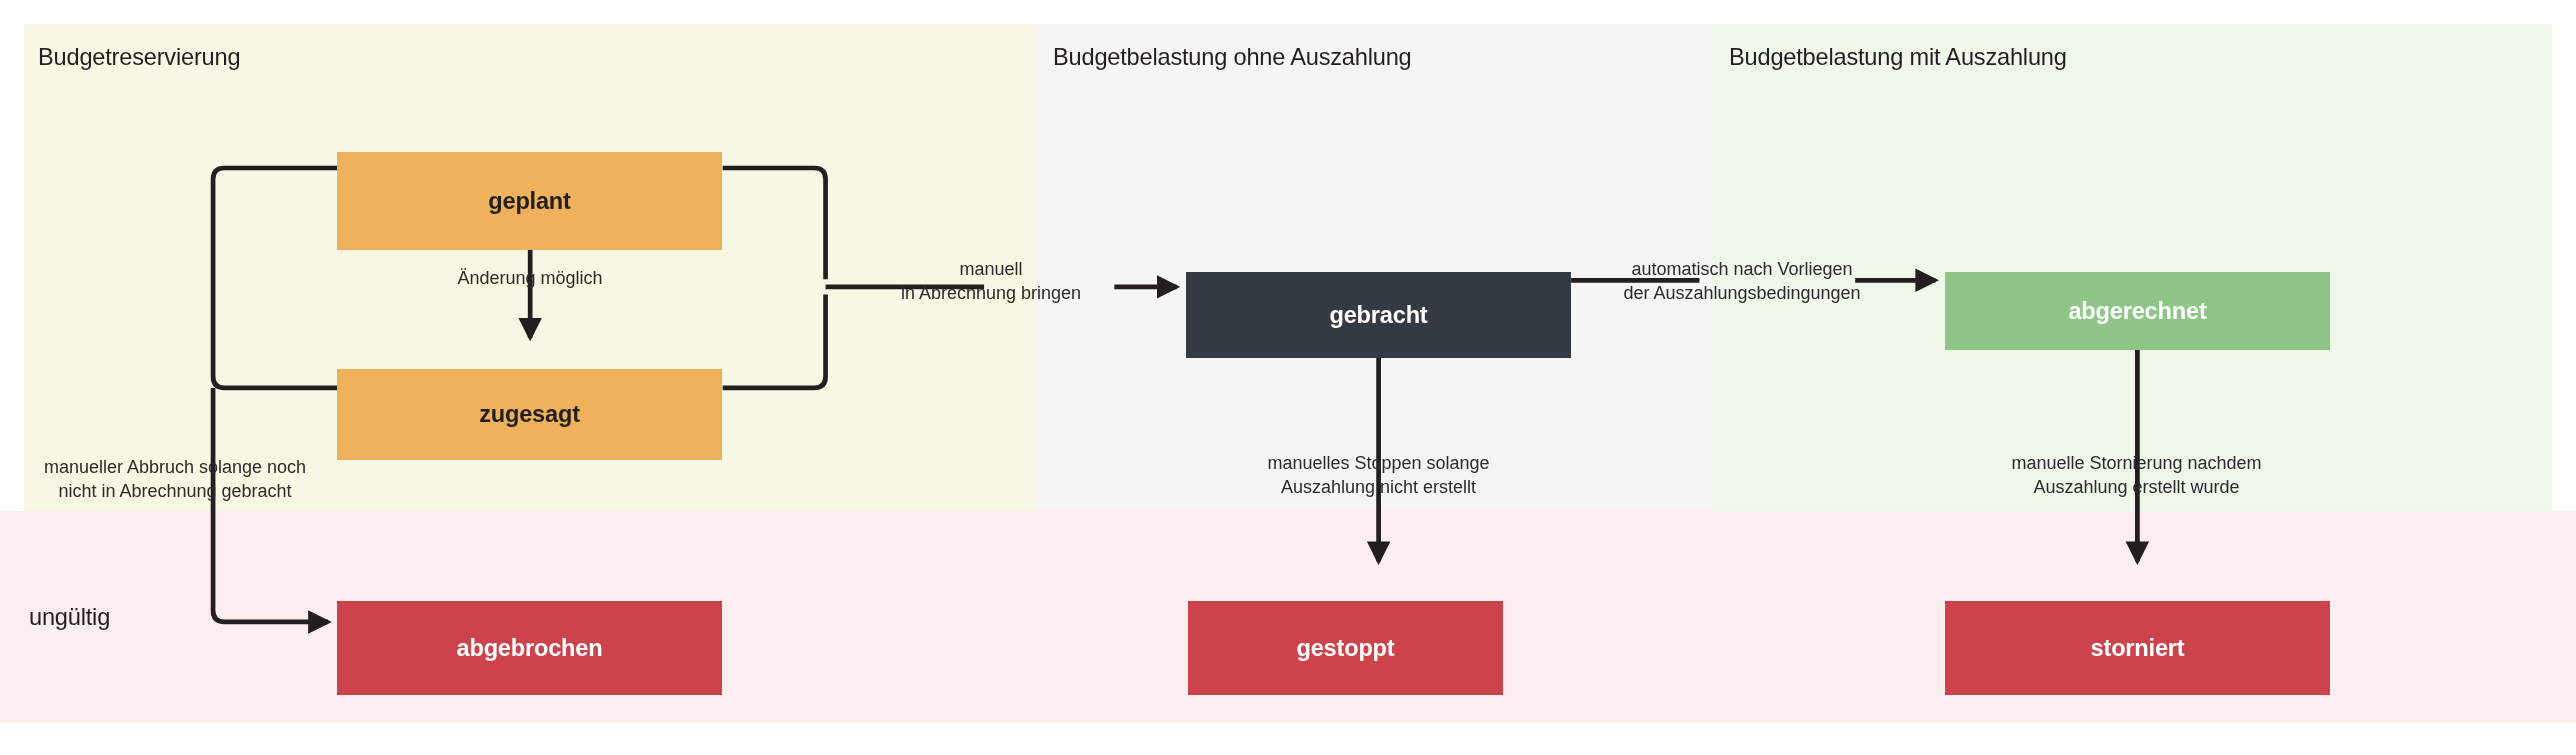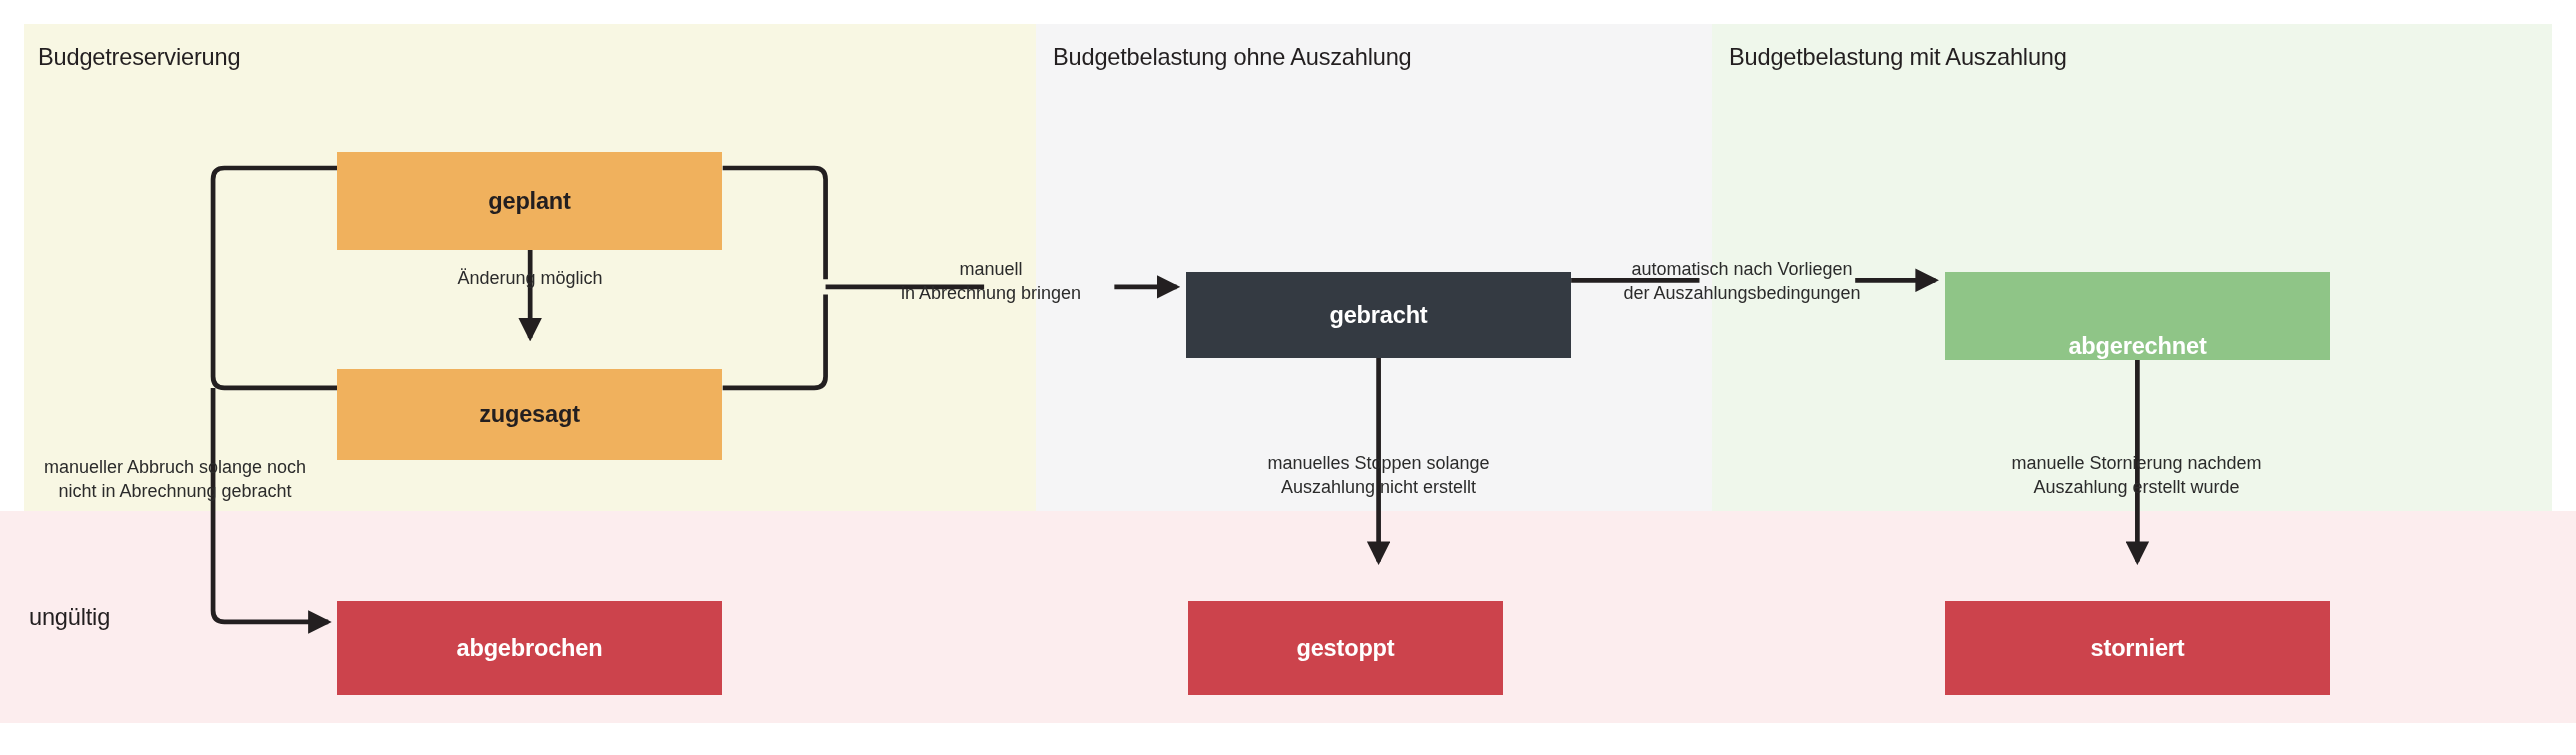--- a/index.html
+++ b/index.html
@@ -57,21 +57,21 @@
     margin-top: 30px;
   }
   .node-orange { background: #F0B15D; color: #231f20; }
   .node-dark   { background: #343A42; color: #ffffff; }
   .node-green  { background: #8FC587; color: #ffffff; }
   .node-red    { background: #CC434C; color: #ffffff; }
 
   .n-geplant     { left: 337px;  top: 122px; width: 385px; height: 98px; }
   .n-zugesagt    { left: 337px;  top: 339px; width: 385px; height: 91px;  }
   .n-wartend     { left: 1186px; top: 242px; width: 385px; height: 86px;  }
-  .n-abgerechnet { left: 1945px; top: 242px; width: 385px; height: 88px; align-items: flex-end;  }
+  .n-abgerechnet { left: 1945px; top: 242px; width: 385px; height: 78px;  }
   .n-abgebrochen { left: 337px;  top: 571px; width: 385px; height: 94px; }
   .n-gestoppt    { left: 1188px; top: 571px; width: 315px; height: 94px; }
   .n-storniert   { left: 1945px; top: 571px; width: 385px; height: 94px; }
 
   
   .edge-label {
     position: absolute;
     font-size: 18px;
     color: #2b2b2b;
     text-align: center;

